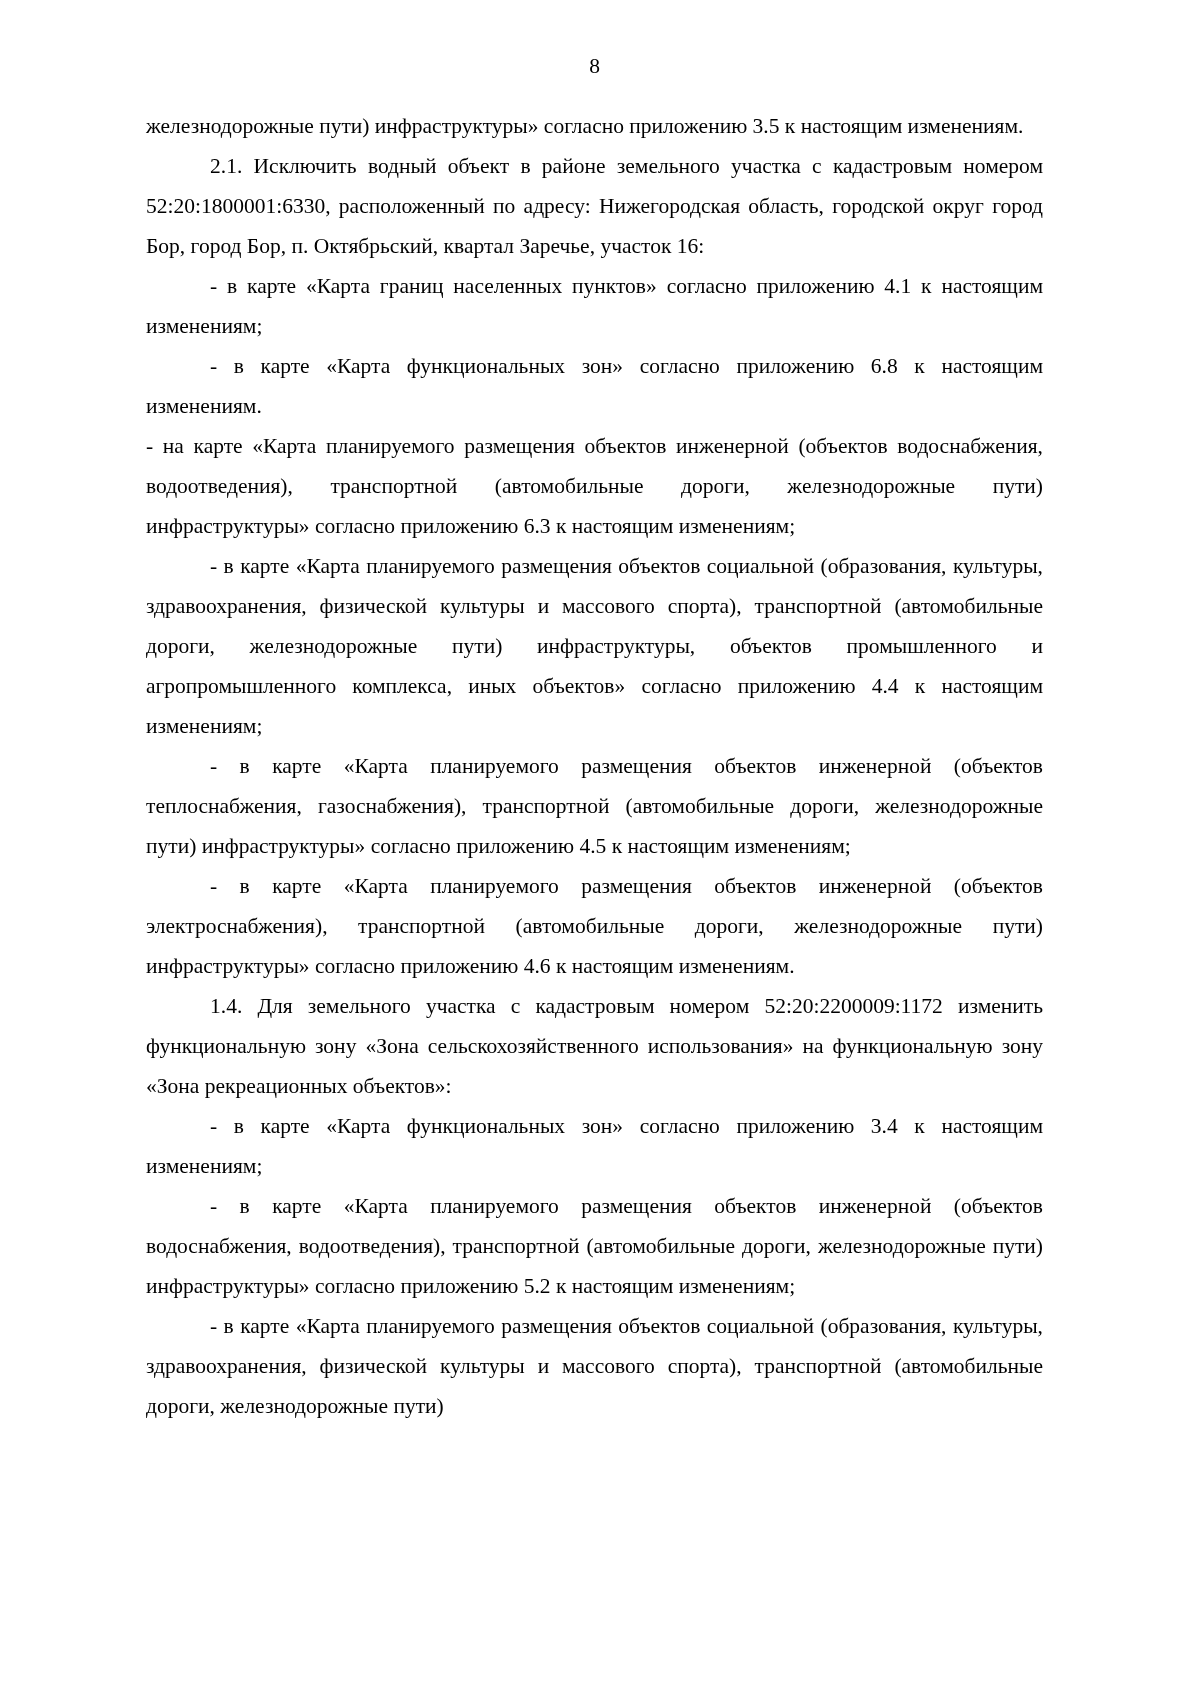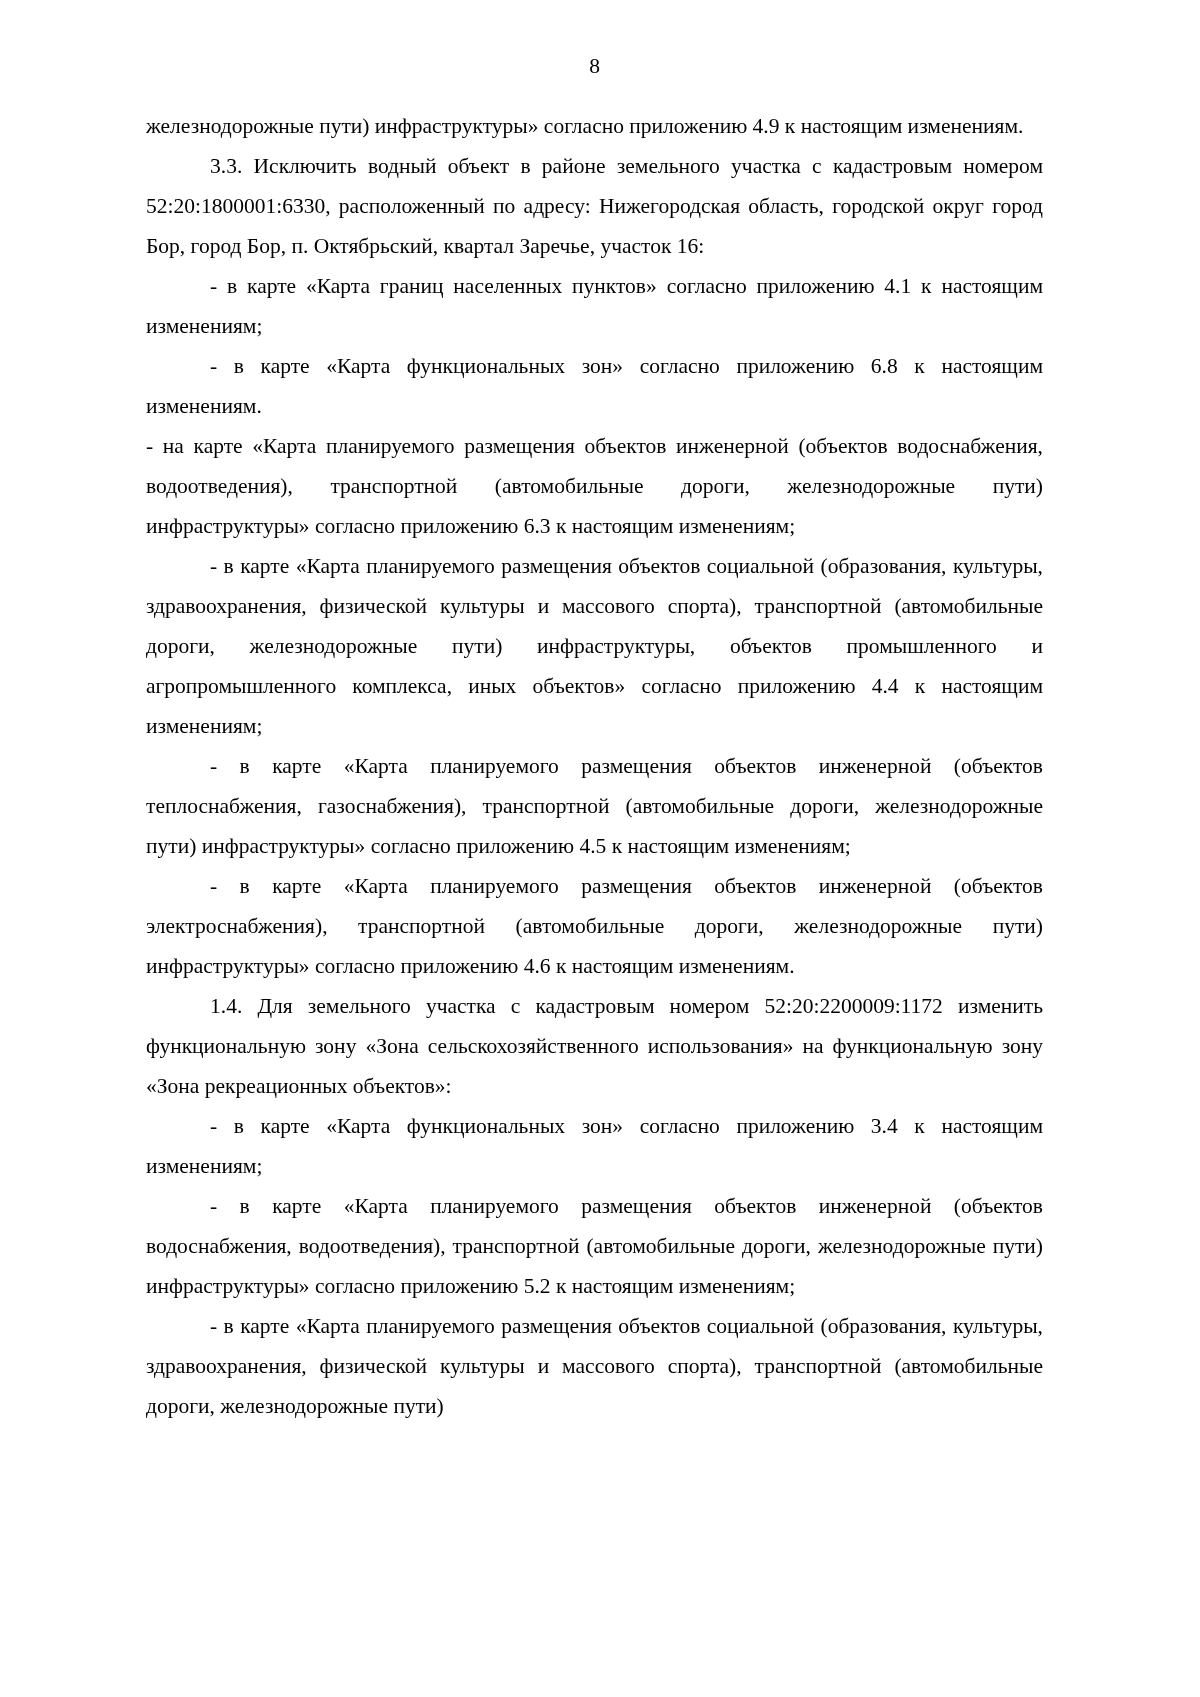--- a/index.html
+++ b/index.html
@@ -36,22 +36,22 @@
   p.para.no-indent {
     text-indent: 0;
   }
 </style>
 </head>
 <body>
 
 <div class="page">
   <div class="page-number">8</div>
 
-  <p class="para no-indent">железнодорожные пути) инфраструктуры» согласно приложению 4.9 к настоящим изменениям.</p>
-  <p class="para indent">3.3. Исключить водный объект в районе земельного участка с кадастровым номером 52:20:1800001:6330, расположенный по адресу: Нижегородская область, городской округ город Бор, город Бор, п. Октябрьский, квартал Заречье, участок 16:</p>
+  <p class="para no-indent">железнодорожные пути) инфраструктуры» согласно приложению 3.5 к настоящим изменениям.</p>
+  <p class="para indent">2.1. Исключить водный объект в районе земельного участка с кадастровым номером 52:20:1800001:6330, расположенный по адресу: Нижегородская область, городской округ город Бор, город Бор, п. Октябрьский, квартал Заречье, участок 16:</p>
   <p class="para indent">- в карте «Карта границ населенных пунктов» согласно приложению 4.1 к настоящим изменениям;</p>
   <p class="para indent">- в карте «Карта функциональных зон» согласно приложению 6.8 к настоящим изменениям.</p>
   <p class="para no-indent">- на карте «Карта планируемого размещения объектов инженерной (объектов водоснабжения, водоотведения), транспортной (автомобильные дороги, железнодорожные пути) инфраструктуры» согласно приложению 6.3 к настоящим изменениям;</p>
   <p class="para indent">- в карте «Карта планируемого размещения объектов социальной (образования, культуры, здравоохранения, физической культуры и массового спорта), транспортной (автомобильные дороги, железнодорожные пути) инфраструктуры, объектов промышленного и агропромышленного комплекса, иных объектов» согласно приложению 4.4 к настоящим изменениям;</p>
   <p class="para indent">- в карте «Карта планируемого размещения объектов инженерной (объектов теплоснабжения, газоснабжения), транспортной (автомобильные дороги, железнодорожные пути) инфраструктуры» согласно приложению 4.5 к настоящим изменениям;</p>
   <p class="para indent">- в карте «Карта планируемого размещения объектов инженерной (объектов электроснабжения), транспортной (автомобильные дороги, железнодорожные пути) инфраструктуры» согласно приложению 4.6 к настоящим изменениям.</p>
   <p class="para indent">1.4. Для земельного участка с кадастровым номером 52:20:2200009:1172 изменить функциональную зону «Зона сельскохозяйственного использования» на функциональную зону «Зона рекреационных объектов»:</p>
   <p class="para indent">- в карте «Карта функциональных зон» согласно приложению 3.4 к настоящим изменениям;</p>
   <p class="para indent">- в карте «Карта планируемого размещения объектов инженерной (объектов водоснабжения, водоотведения), транспортной (автомобильные дороги, железнодорожные пути) инфраструктуры» согласно приложению 5.2 к настоящим изменениям;</p>
   <p class="para indent">- в карте «Карта планируемого размещения объектов социальной (образования, культуры, здравоохранения, физической культуры и массового спорта), транспортной (автомобильные дороги, железнодорожные пути)</p>

